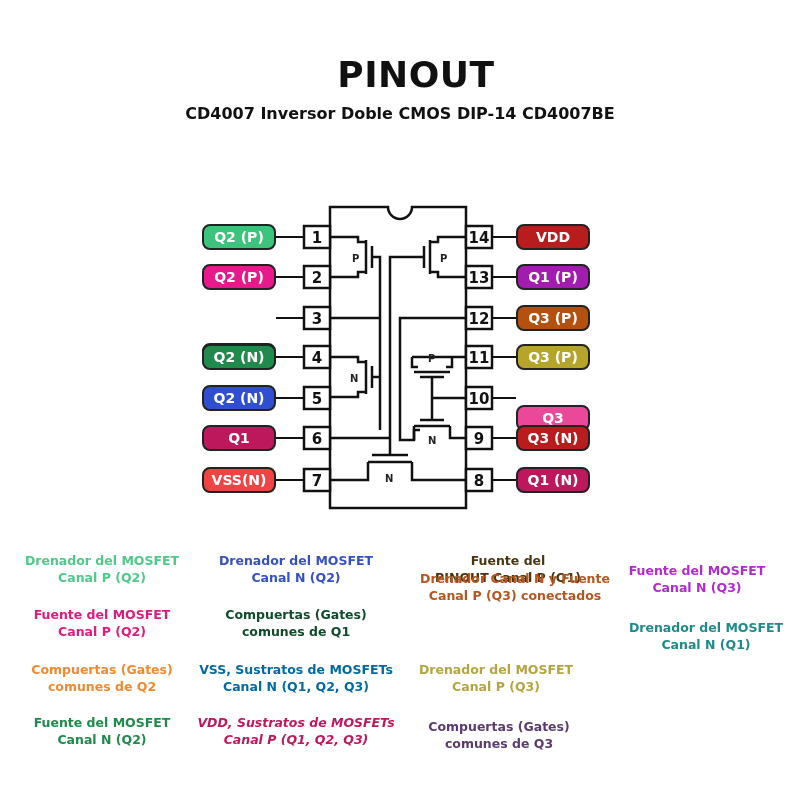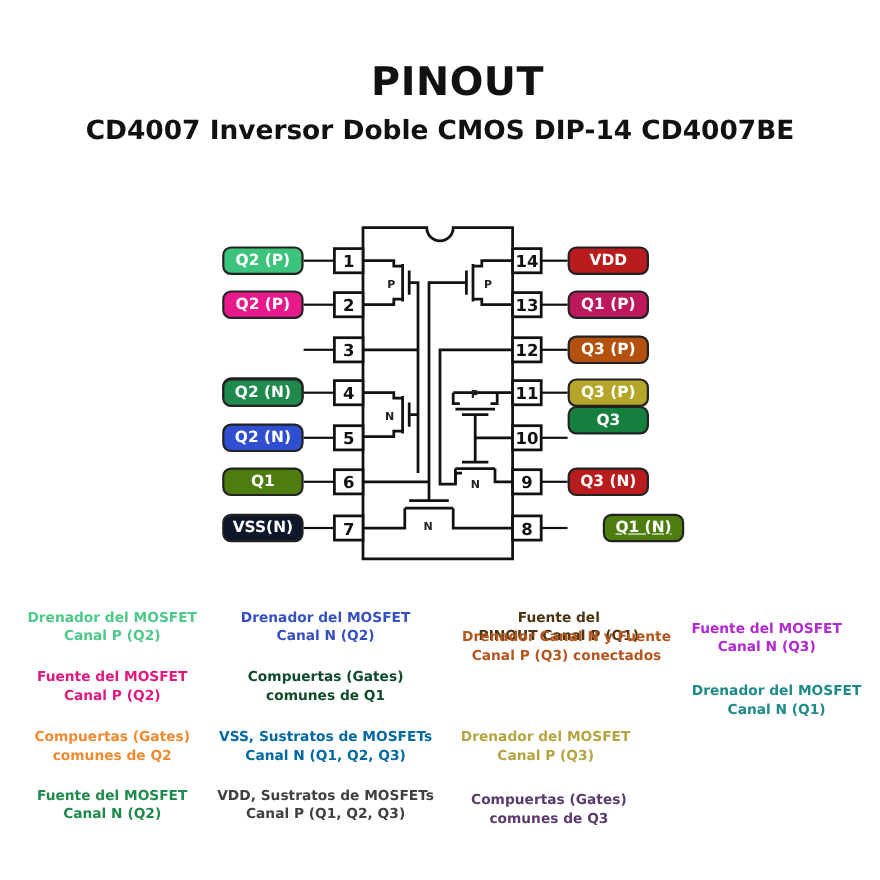--- a/index.html
+++ b/index.html
@@ -1,18 +1,18 @@
 <!DOCTYPE html>
 <html><head>
 <meta charset="utf-8">
 <style>
   html, body { margin:0; padding:0; background:#ffffff; }
   body { width:800px; height:800px; position:relative; overflow:hidden; font-family:"DejaVu Sans", sans-serif; }
   .title { position:absolute; left:0; width:800px; top:54px; text-align:center; font-weight:bold; font-size:36px; color:#111; letter-spacing:0.5px;padding-left:16px; }
-  .subtitle { position:absolute; left:0; width:800px; top:104px; text-align:center; font-weight:bold; font-size:24px; color:#111; }
+  .subtitle { position:absolute; left:0; width:800px; top:104px; text-align:center; font-weight:bold; font-size:16px; color:#111; }
   svg#chip { position:absolute; left:0; top:0; }
   .pill { position:absolute; width:74px; height:26px; border-radius:8px; border:2px solid #222; color:#fff; font-weight:bold; font-size:14px; display:flex; align-items:center; justify-content:center; box-sizing:border-box; }
   .desc { position:absolute; text-align:center; font-weight:bold; font-size:12.5px; line-height:17px; white-space:pre-line; }
 </style>
 </head>
 <body>
 
 <div class="title">PINOUT</div>
 <div class="subtitle">CD4007 Inversor Doble CMOS DIP-14 CD4007BE</div>
 
@@ -92,46 +92,46 @@
       <line x1="492" x2="516" y1="480" y2="480" stroke="#111" stroke-width="2"></line>
     </g>
 </svg>
 
 <div id="pills">
     <div class="pill" style="left: 202px; top: 224px; background: rgb(60, 196, 124);">Q2 (P)</div>
     <div class="pill" style="left: 202px; top: 264px; background: rgb(232, 25, 139);">Q2 (P)</div>
     <div class="pill" style="left: 202px; top: 305px; background: rgb(244, 122, 31); margin-top: 38px;">Q2</div>
     <div class="pill" style="left: 202px; top: 344px; background: rgb(31, 138, 76);">Q2 (N)</div>
     <div class="pill" style="left: 202px; top: 385px; background: rgb(47, 79, 208);">Q2 (N)</div>
-    <div class="pill" style="left: 202px; top: 425px; background: #4d7c0f;">Q1</div>
-    <div class="pill" style="left: 202px; top: 467px; background: #0f172a;">VSS(N)</div>
+    <div class="pill" style="left: 202px; top: 425px; background: #be185d;">Q1</div>
+    <div class="pill" style="left: 202px; top: 467px; background: #ef4444;">VSS(N)</div>
     <div class="pill" style="left: 516px; top: 224px; background: #b91c1c;">VDD</div>
-    <div class="pill" style="left: 516px; top: 264px; background: #be185d;">Q1 (P)</div>
+    <div class="pill" style="left: 516px; top: 264px; background: #a21caf;">Q1 (P)</div>
     <div class="pill" style="left: 516px; top: 305px; background: rgb(181, 81, 15);">Q3 (P)</div>
     <div class="pill" style="left: 516px; top: 344px; background: rgb(181, 165, 42);">Q3 (P)</div>
-    <div class="pill" style="left: 516px; top: 369px; background: #15803d;">Q3</div>
+    <div class="pill" style="left: 516px; top: 405px; background: #ec4899;">Q3</div>
     <div class="pill" style="left: 516px; top: 425px; background: #b91c1c;">Q3 (N)</div>
-    <div class="pill" style="left: 548px; top: 467px; background: #4d7c0f; text-decoration: underline;">Q1 (N)</div>
+    <div class="pill" style="left: 516px; top: 467px; background: #be185d;">Q1 (N)</div>
   </div>
 <div id="descs">
     <div class="desc" style="left: -8px; width: 220px; top: 552px; color: rgb(79, 201, 138);">Drenador del MOSFET
 Canal P (Q2)</div>
     <div class="desc" style="left: -8px; width: 220px; top: 606px; color: rgb(224, 25, 127);">Fuente del MOSFET
 Canal P (Q2)</div>
     <div class="desc" style="left: -8px; width: 220px; top: 661px; color: rgb(240, 138, 48);">Compuertas (Gates)
 comunes de Q2</div>
     <div class="desc" style="left: -8px; width: 220px; top: 714px; color: rgb(31, 138, 76);">Fuente del MOSFET
 Canal N (Q2)</div>
     <div class="desc" style="left: 186px; width: 220px; top: 552px; color: rgb(53, 80, 192);">Drenador del MOSFET
 Canal N (Q2)</div>
     <div class="desc" style="left: 186px; width: 220px; top: 606px; color: rgb(15, 74, 42);">Compuertas (Gates)
 comunes de Q1</div>
     <div class="desc" style="left: 186px; width: 220px; top: 661px; color: #0369a1;">VSS, Sustratos de MOSFETs
 Canal N (Q1, Q2, Q3)</div>
-    <div class="desc" style="left: 186px; width: 220px; top: 714px; color: #404040;">VDD, Sustratos de MOSFETs
+    <div class="desc" style="left: 186px; width: 220px; top: 714px; color: #be185d; font-style: italic;">VDD, Sustratos de MOSFETs
 Canal P (Q1, Q2, Q3)</div>
     <div class="desc" style="left: 398px; width: 220px; top: 552px; color: rgb(74, 53, 16);">Fuente del
 PINOUT Canal P (Q1)</div>
     <div class="desc" style="left: 405px; width: 220px; top: 570px; color: rgb(181, 85, 31);">Drenador Canal N y Fuente
 Canal P (Q3) conectados</div>
     <div class="desc" style="left: 386px; width: 220px; top: 661px; color: rgb(181, 165, 66);">Drenador del MOSFET
 Canal P (Q3)</div>
     <div class="desc" style="left: 389px; width: 220px; top: 718px; color: rgb(91, 58, 110);">Compuertas (Gates)
 comunes de Q3</div>
     <div class="desc" style="left: 587px; width: 220px; top: 562px; color: rgb(176, 42, 208);">Fuente del MOSFET

